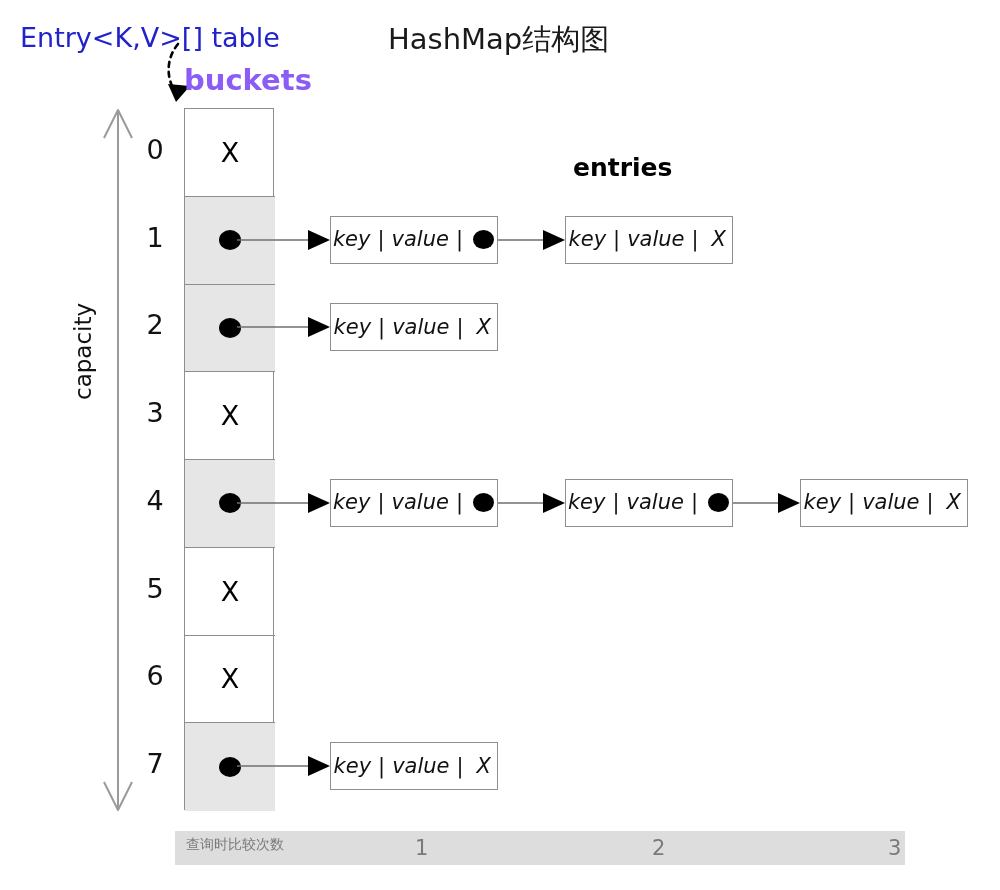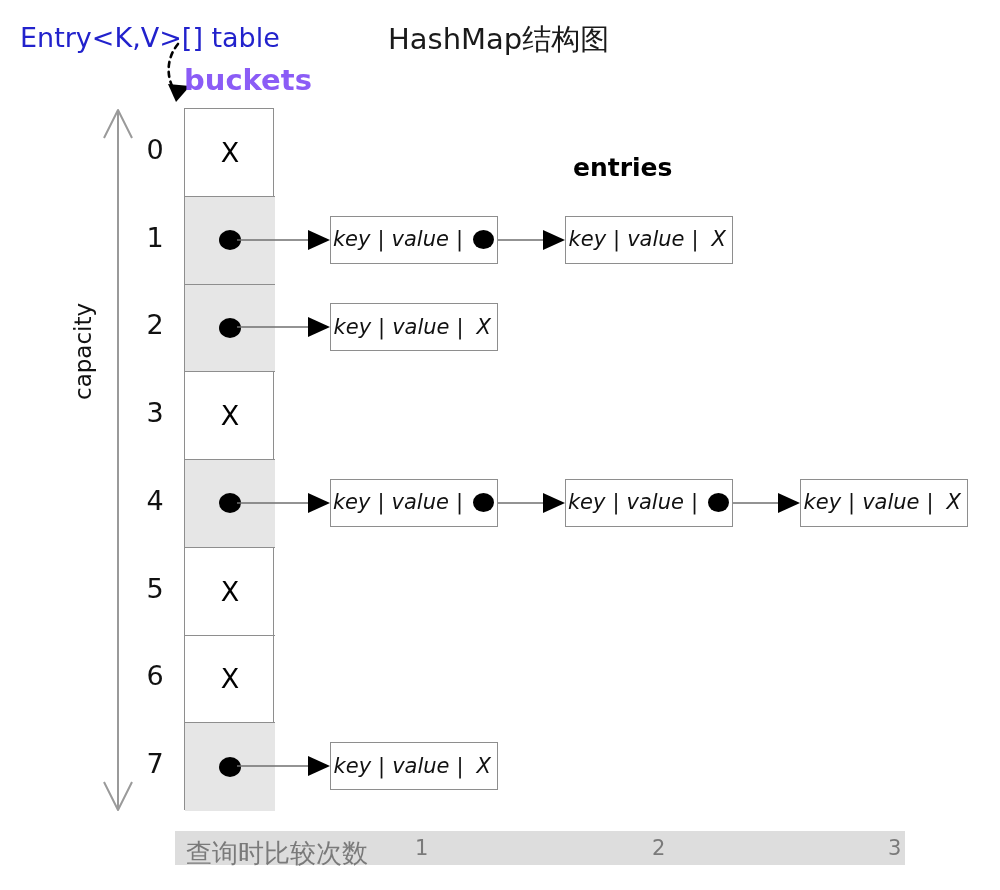--- a/index.html
+++ b/index.html
@@ -147,21 +147,21 @@
 
   
   #compare-bar {
     left: 175px; top: 831px;
     width: 730px; height: 34px;
     background: #dddddd;
   }
   #compare-bar .bar-label {
     position: absolute;
     left: 11px; top: 5px;
-    font-size: 26px;
+    font-size: 14px;
     color: #7a7a7a;
     white-space: nowrap;
   }
   #compare-bar .bar-num {
     position: absolute;
     top: 5px;
     font-size: 21px;
     color: #7a7a7a;
   }
 </style>

